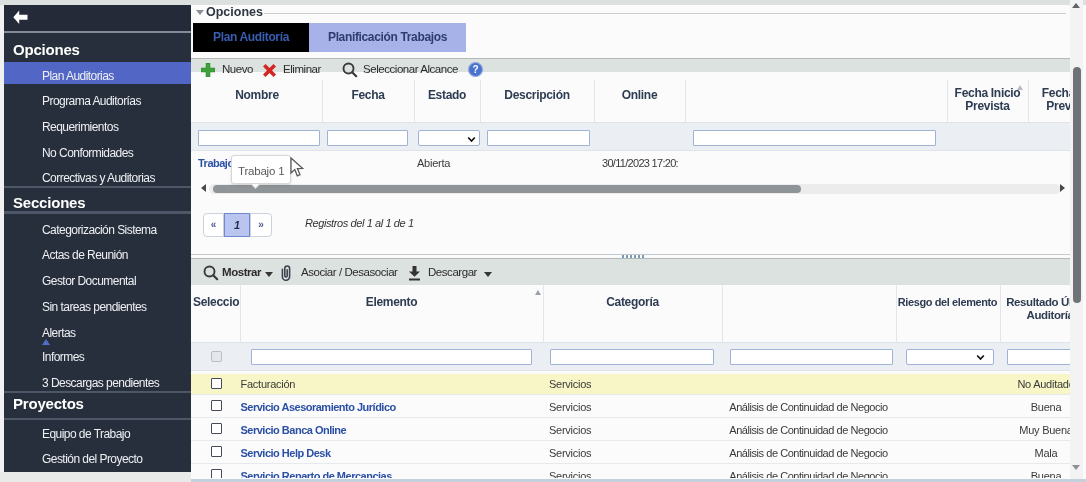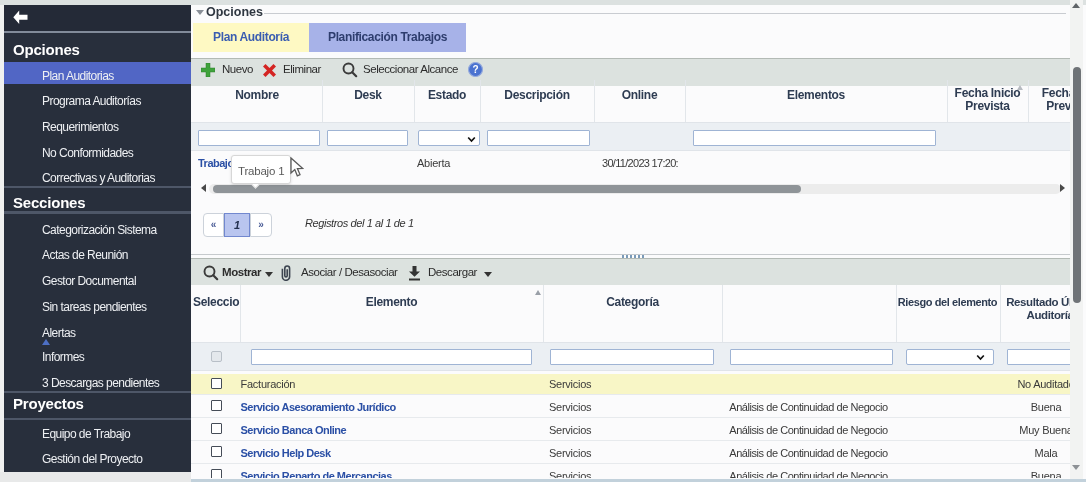--- a/index.html
+++ b/index.html
@@ -22,25 +22,25 @@
 #sb-hl { position:absolute; left:0; top:56.7px; width:187px; height:22px; background:#5166c5; }
 
 
 #main { left:191px; top:5px; width:879px; height:473px; background:#fbfbfc; overflow:hidden; }
 
 .fs-tri { position:absolute; left:5px; top:5px; width:0; height:0; border-left:4.5px solid transparent; border-right:4.5px solid transparent; border-top:5.5px solid #898f97; }
 .fs-label { position:absolute; left:15px; top:0px; font-size:12.5px; font-weight:bold; color:#2f3741; }
 .fs-line { position:absolute; left:73px; top:8px; width:802px; height:1px; background:#c9ccd1; }
 
 .tab { position:absolute; top:18px; height:29px; font-size:12px; font-weight:bold; text-align:center; line-height:29px; letter-spacing:-0.35px; }
-#tab1 { left:2px; width:116px; color:#3a5db1; background:#fef9c3; }
+#tab1 { left:2px; width:116px; color:#3a5db1; background:#000000; }
 #tab2 { left:118px; width:157px; color:#2e3d6e; background:#a7b2e8; }
 
 .toolbar { position:absolute; left:0; width:879px; background:#dce2df; border-top:1px solid #b3bab5; }
-#toolbar1 { top:53px; height:28px; }
+#toolbar1 { top:53px; height:14px; }
 #toolbar2 { top:253px; height:27px; }
 .tb-txt { position:absolute; font-size:11.5px; color:#2c2c2c; letter-spacing:-0.45px; white-space:nowrap; }
 
 
 .hdr { position:absolute; font-size:12px; font-weight:bold; color:#2e3c52; text-align:center; letter-spacing:-0.3px; white-space:nowrap; line-height:12.5px; }
 .colsep { position:absolute; width:1px; background:#e2e6ea; }
 .filter-band { position:absolute; left:0; width:879px; background:#ebeff3; border-top:1px solid #e0e4e9; border-bottom:1px solid #e0e4e9; }
 .inp { position:absolute; background:#fff; border:1px solid #9fb4d4; height:16px; border-radius:1px; }
 .sel { position:absolute; background:#fff; border:1px solid #9fb4d4; height:16px; border-radius:2px; }
 .cell { position:absolute; font-size:11px; color:#3a3a3a; letter-spacing:-0.25px; white-space:nowrap; }
@@ -115,25 +115,24 @@
         <line x1="10.2" y1="10.2" x2="14.2" y2="14.2" stroke="#3a3a3a" stroke-width="2.2" stroke-linecap="round"></line>
       </svg>
       <div class="tb-txt" style="left:172px;top:4px;">Seleccionar Alcance</div>
       <svg width="15" height="15" style="position:absolute;left:277px;top:3px" viewBox="0 0 15 15">
         <circle cx="7.5" cy="7.5" r="7" fill="#4a72d0" stroke="#96abdd" stroke-width="1.2"></circle>
         <text x="7.5" y="11.2" font-size="10" font-weight="bold" fill="#fff" text-anchor="middle" font-family="Liberation Sans">?</text>
       </svg>
     </div>
 
     <div class="hdr" style="left:1px;top:84px;width:130px;">Nombre</div>
-    <div class="hdr" style="left:131px;top:84px;width:92px;">Desk</div>
+    <div class="hdr" style="left:131px;top:84px;width:92px;">Fecha</div>
     <div class="hdr" style="left:223px;top:84px;width:66px;">Estado</div>
     <div class="hdr" style="left:289px;top:84px;width:114px;">Descripción</div>
     <div class="hdr" style="left:403px;top:84px;width:91px;">Online</div>
-    <div class="hdr" style="left:494px;top:84px;width:262px;">Elementos</div>
     <div class="hdr" style="left:756px;top:82px;width:81px;">Fecha Inicio<br>Prevista</div>
     <div class="hdr" style="left:837px;top:82px;width:81px;">Fecha Fin<br>Prevista</div>
     <div style="position:absolute;left:826px;top:80px;width:0;height:0;border-left:3.5px solid transparent;border-right:3.5px solid transparent;border-bottom:5px solid #b7bbc1;"></div>
     <div class="colsep" style="left:131px;top:75px;height:71px;"></div>
     <div class="colsep" style="left:223px;top:75px;height:71px;"></div>
     <div class="colsep" style="left:289px;top:75px;height:71px;"></div>
     <div class="colsep" style="left:403px;top:75px;height:71px;"></div>
     <div class="colsep" style="left:494px;top:75px;height:71px;"></div>
     <div class="colsep" style="left:756px;top:75px;height:71px;"></div>
     <div class="colsep" style="left:837px;top:75px;height:71px;"></div>

